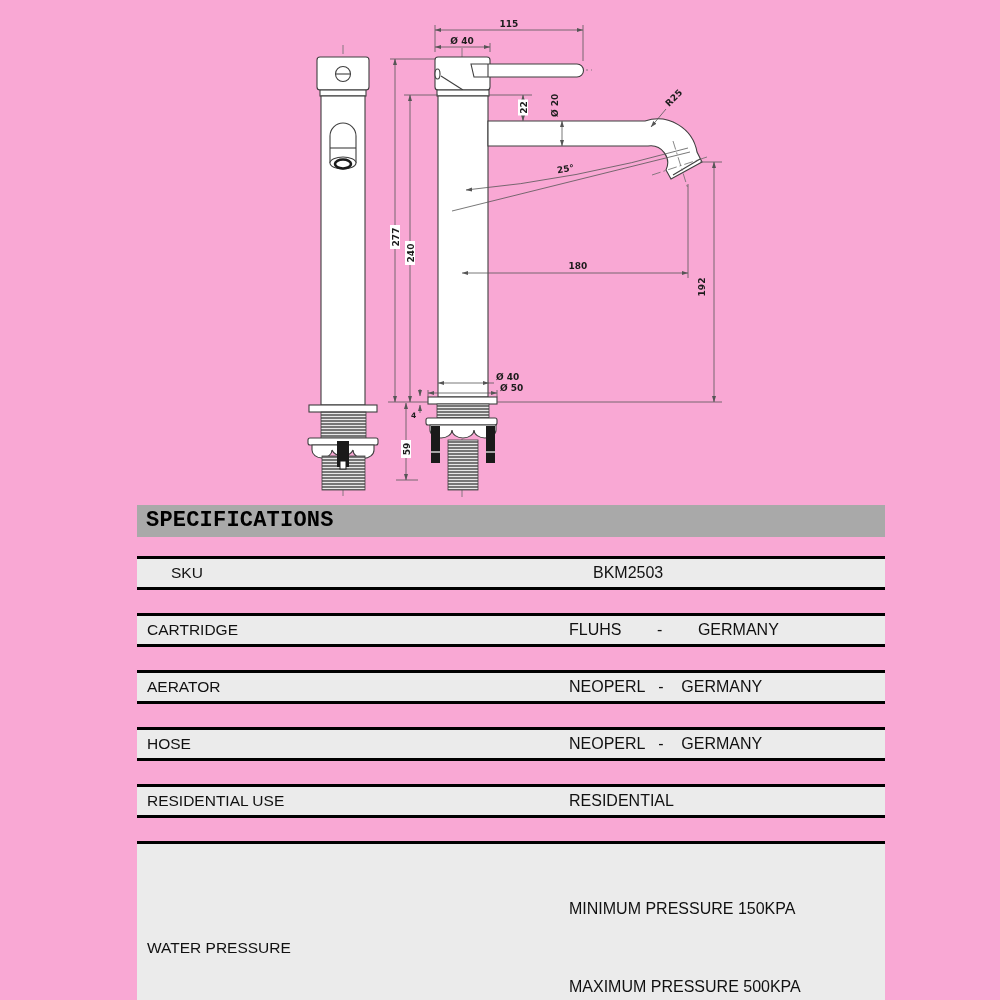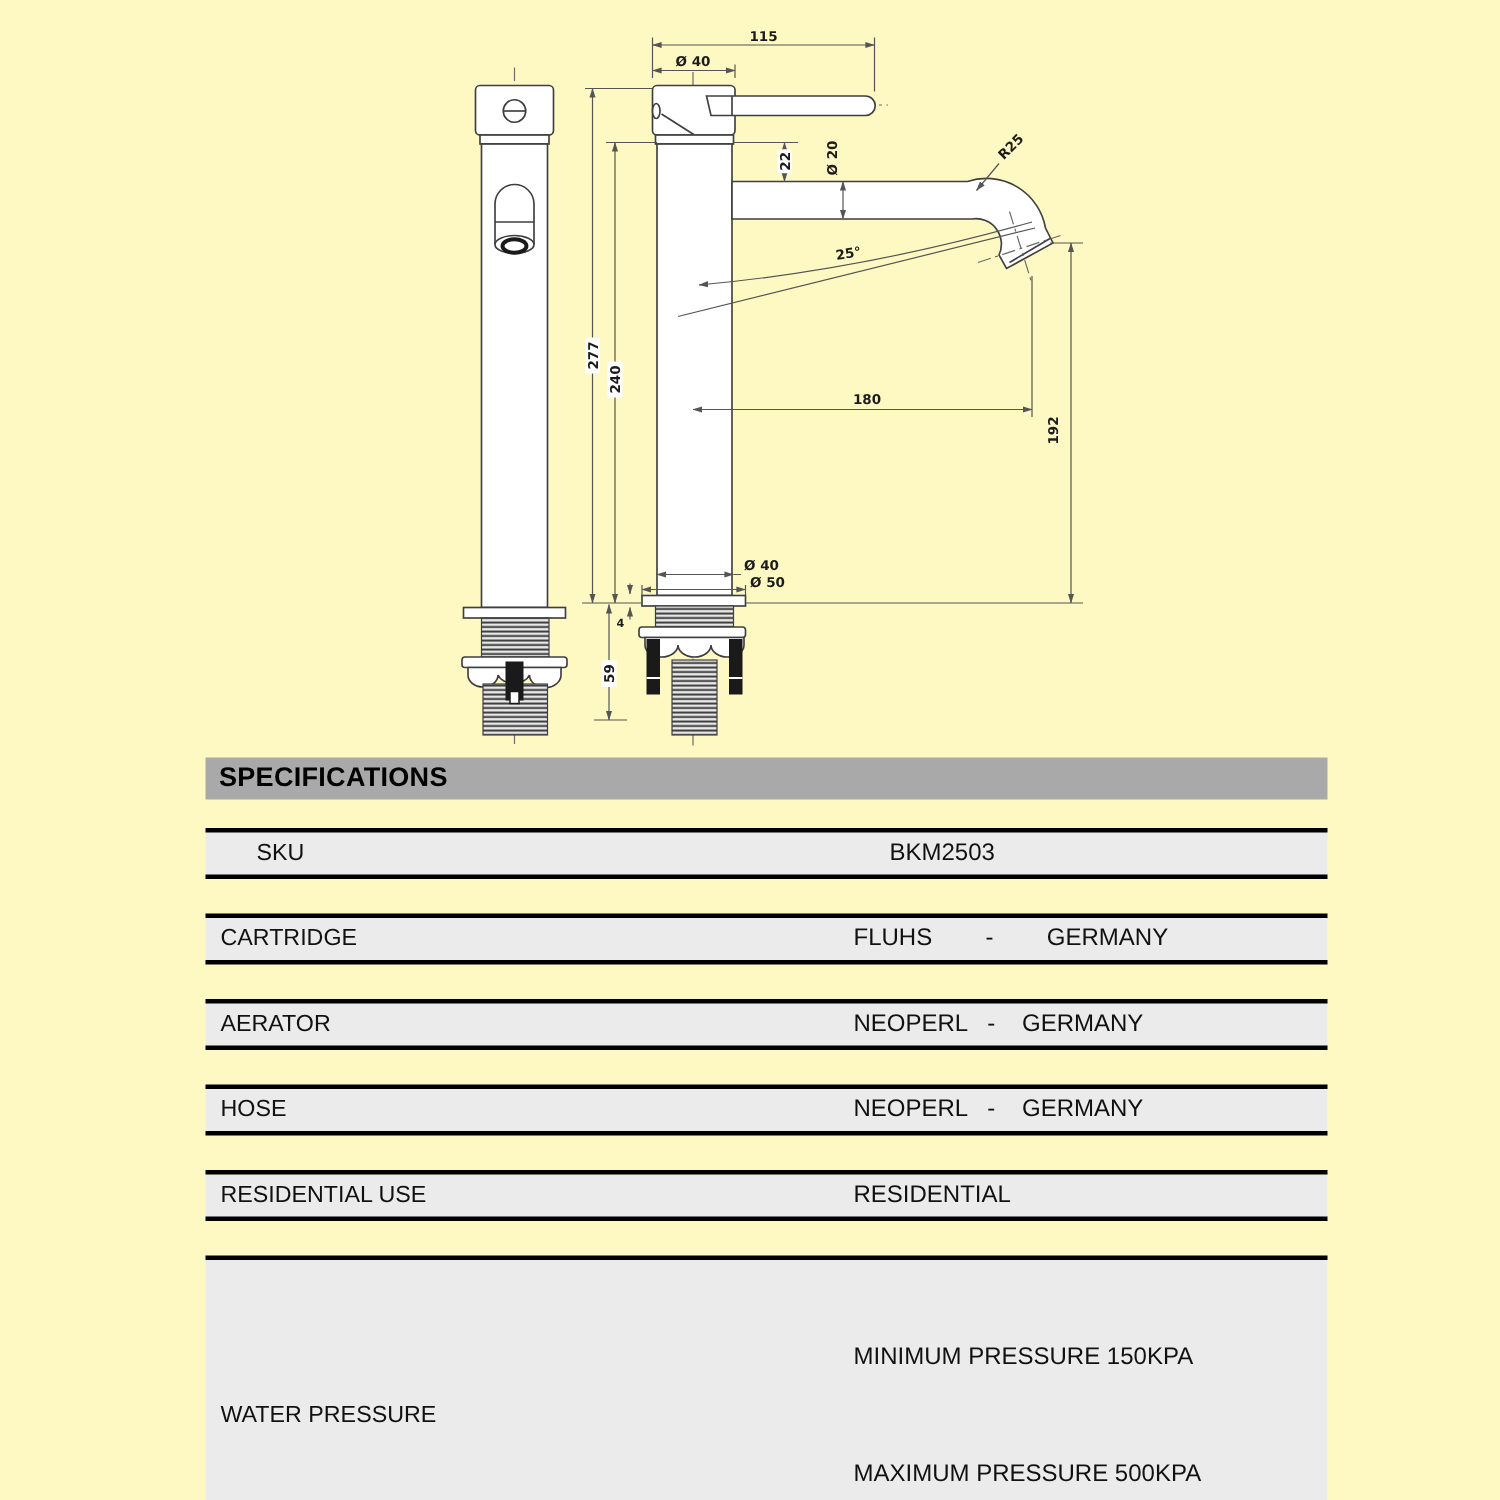--- a/index.html
+++ b/index.html
@@ -1,30 +1,30 @@
 <!DOCTYPE html>
 <html><head>
 <meta charset="utf-8">
 <style>
   html,body{margin:0;padding:0;background:#fff;}
-  .page{position:relative;width:1000px;height:1000px;background:#fef9c3;overflow:hidden;
+  .page{position:relative;width:1000px;height:1000px;background:#f9a8d4;overflow:hidden;
         font-family:"Liberation Sans",sans-serif;}
   
   .draw{position:absolute;left:0;top:0;}
   .o{fill:#ffffff;stroke:#3f3f3f;stroke-width:1.1;}
   .ln{stroke:#3f3f3f;stroke-width:1.1;fill:none;}
   .cl{stroke:#6a6a6a;stroke-width:0.8;fill:none;stroke-dasharray:9 3 2 3;}
   .dim{stroke:#555;stroke-width:0.8;fill:none;}
   .t{font-family:"DejaVu Sans",sans-serif;font-size:9px;font-weight:bold;fill:#1c1c1c;}
   .ts{font-family:"DejaVu Sans",sans-serif;font-size:7.5px;font-weight:bold;fill:#1c1c1c;}
   .wbg{fill:#ffffff;stroke:none;}
   
   .spec{position:absolute;left:137px;top:505px;width:748px;color:#111;}
-  .spec-header{background:#a9a9a9;color:#000;font-weight:bold;font-size:18px;
-               padding:3px 0 4px 9px;letter-spacing:0.2px;}
+  .spec-header{background:#a9a9a9;color:#000;font-weight:bold;font-size:22px;
+               padding:3px 0 4px 9px;letter-spacing:0.2px;font-family:Liberation Mono, monospace;}
   .spec-row{display:flex;align-items:center;background:#ebebeb;
             border-top:3px solid #000;border-bottom:3px solid #000;
             min-height:28px;}
   .m1{margin-top:19px;padding-left:24px;} .m2{margin-top:23px;}
   .cell-label{width:422px;padding-left:10px;font-size:15.5px;}
   .cell-value{font-size:16px;white-space:pre;line-height:26px;}
   .tall{min-height:53px;}
 </style>
 </head>
 <body>

